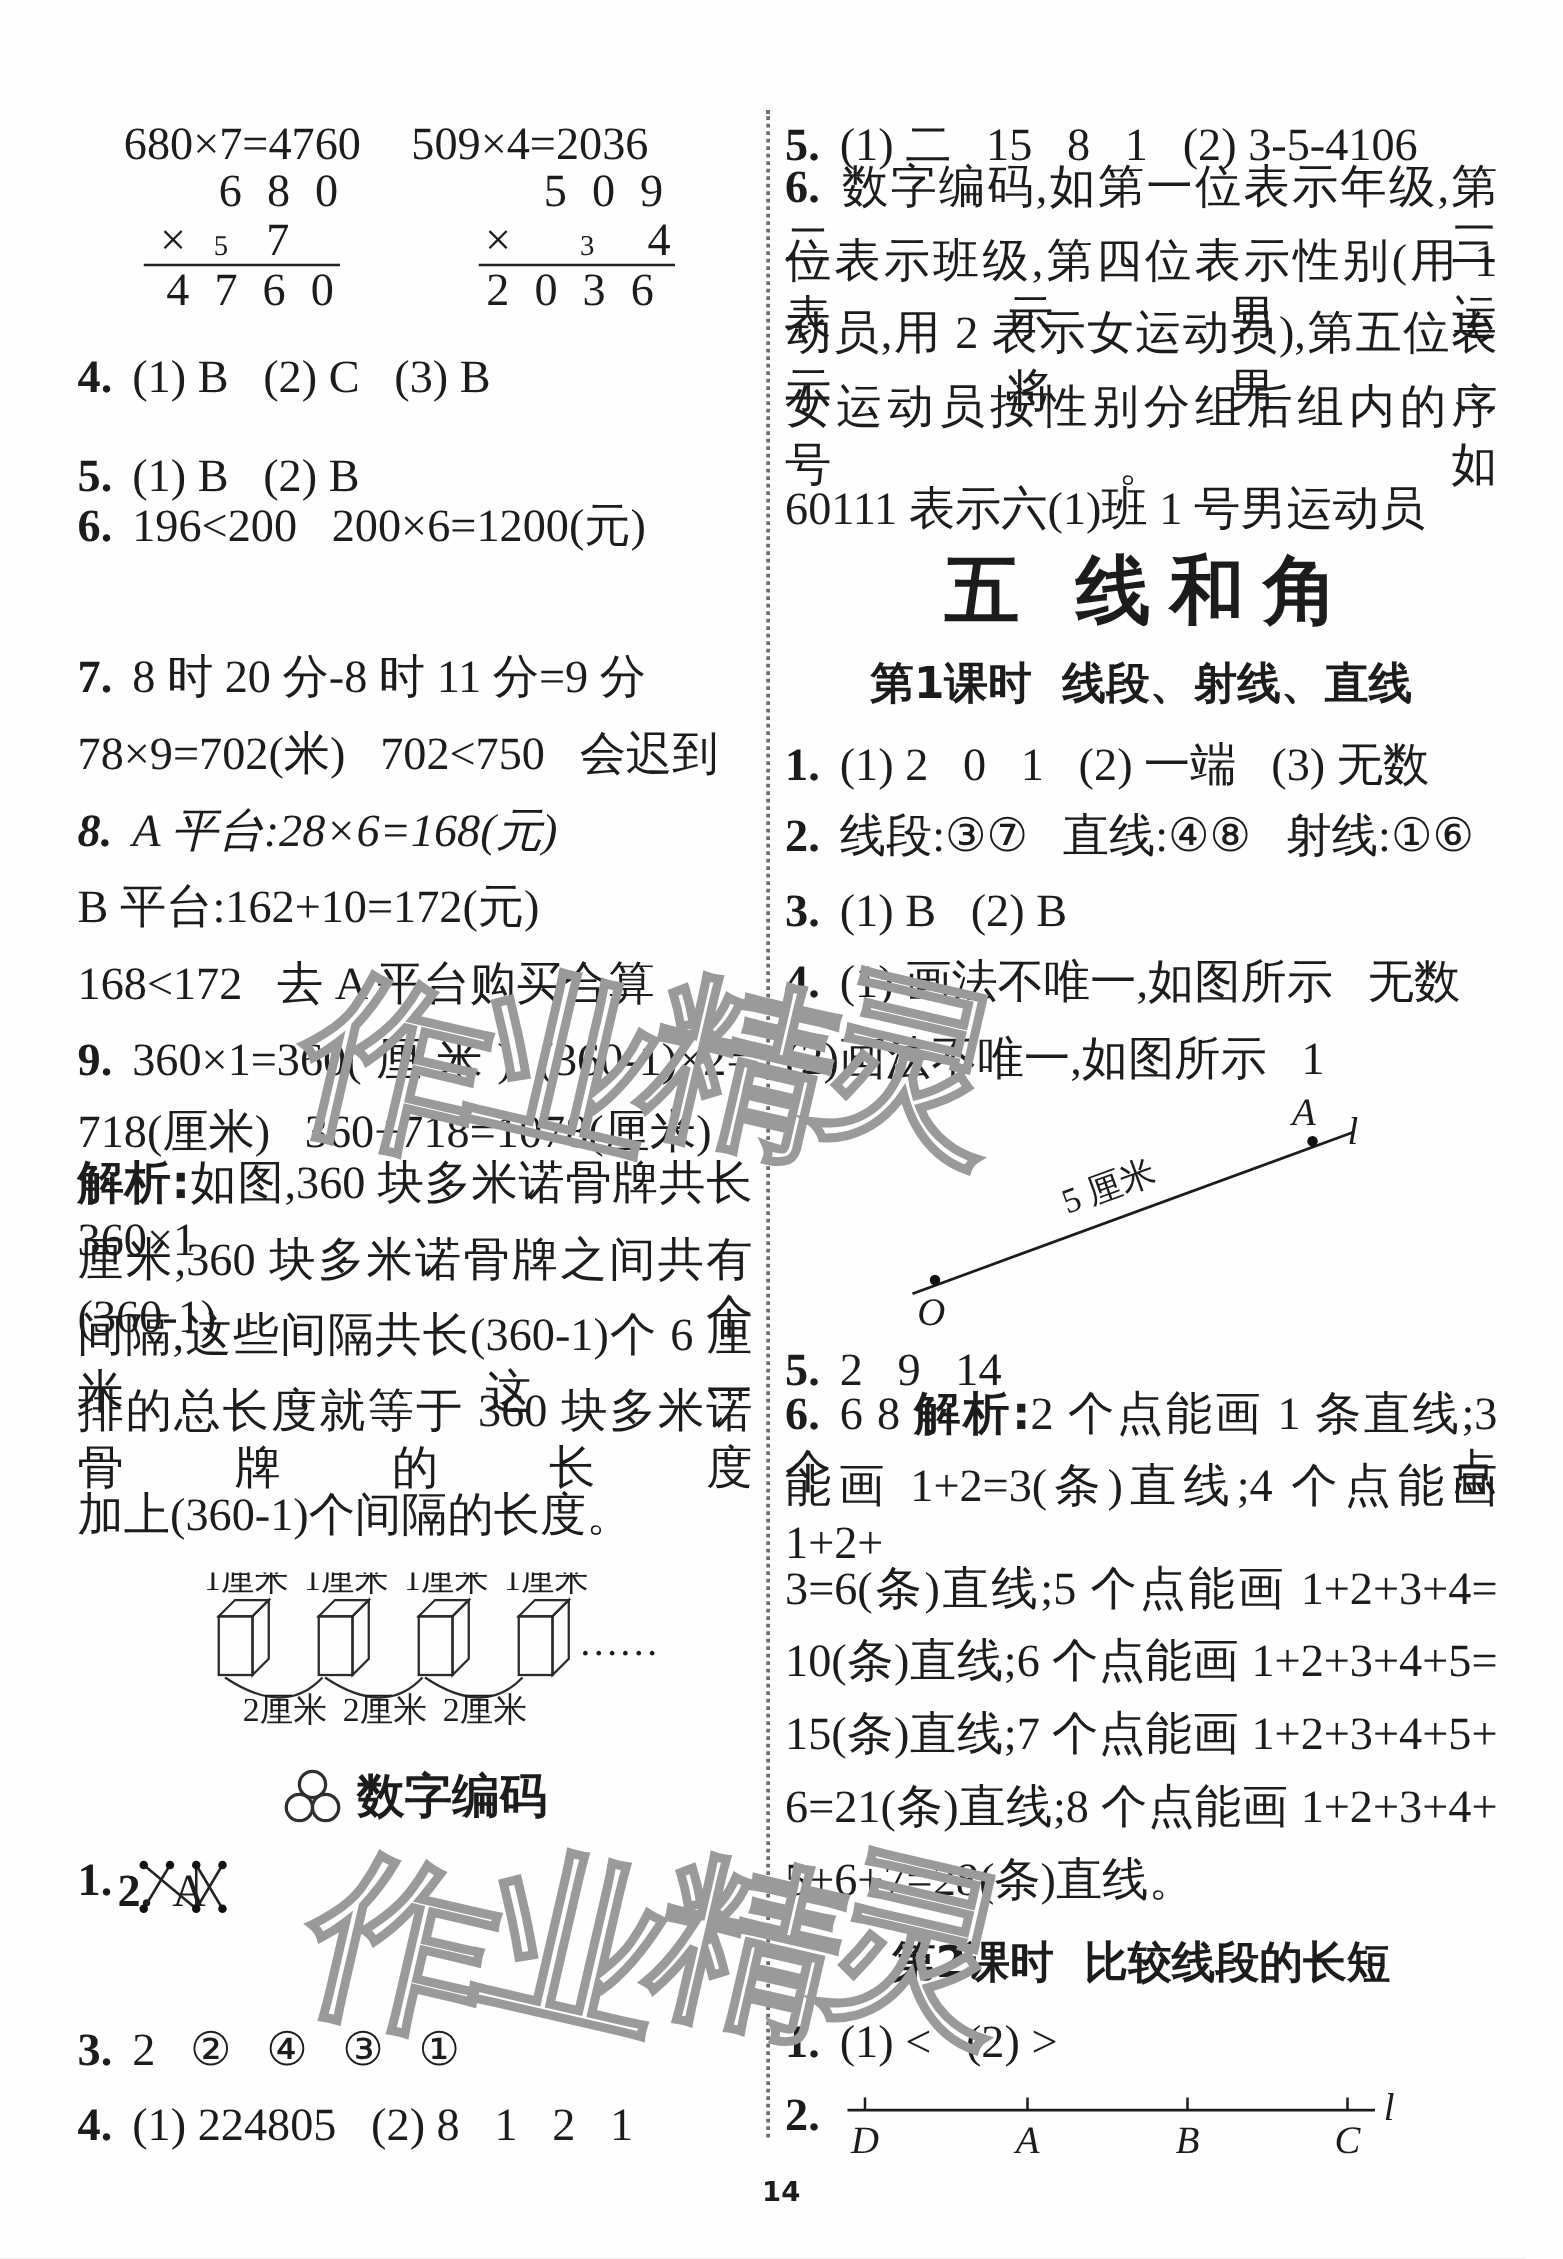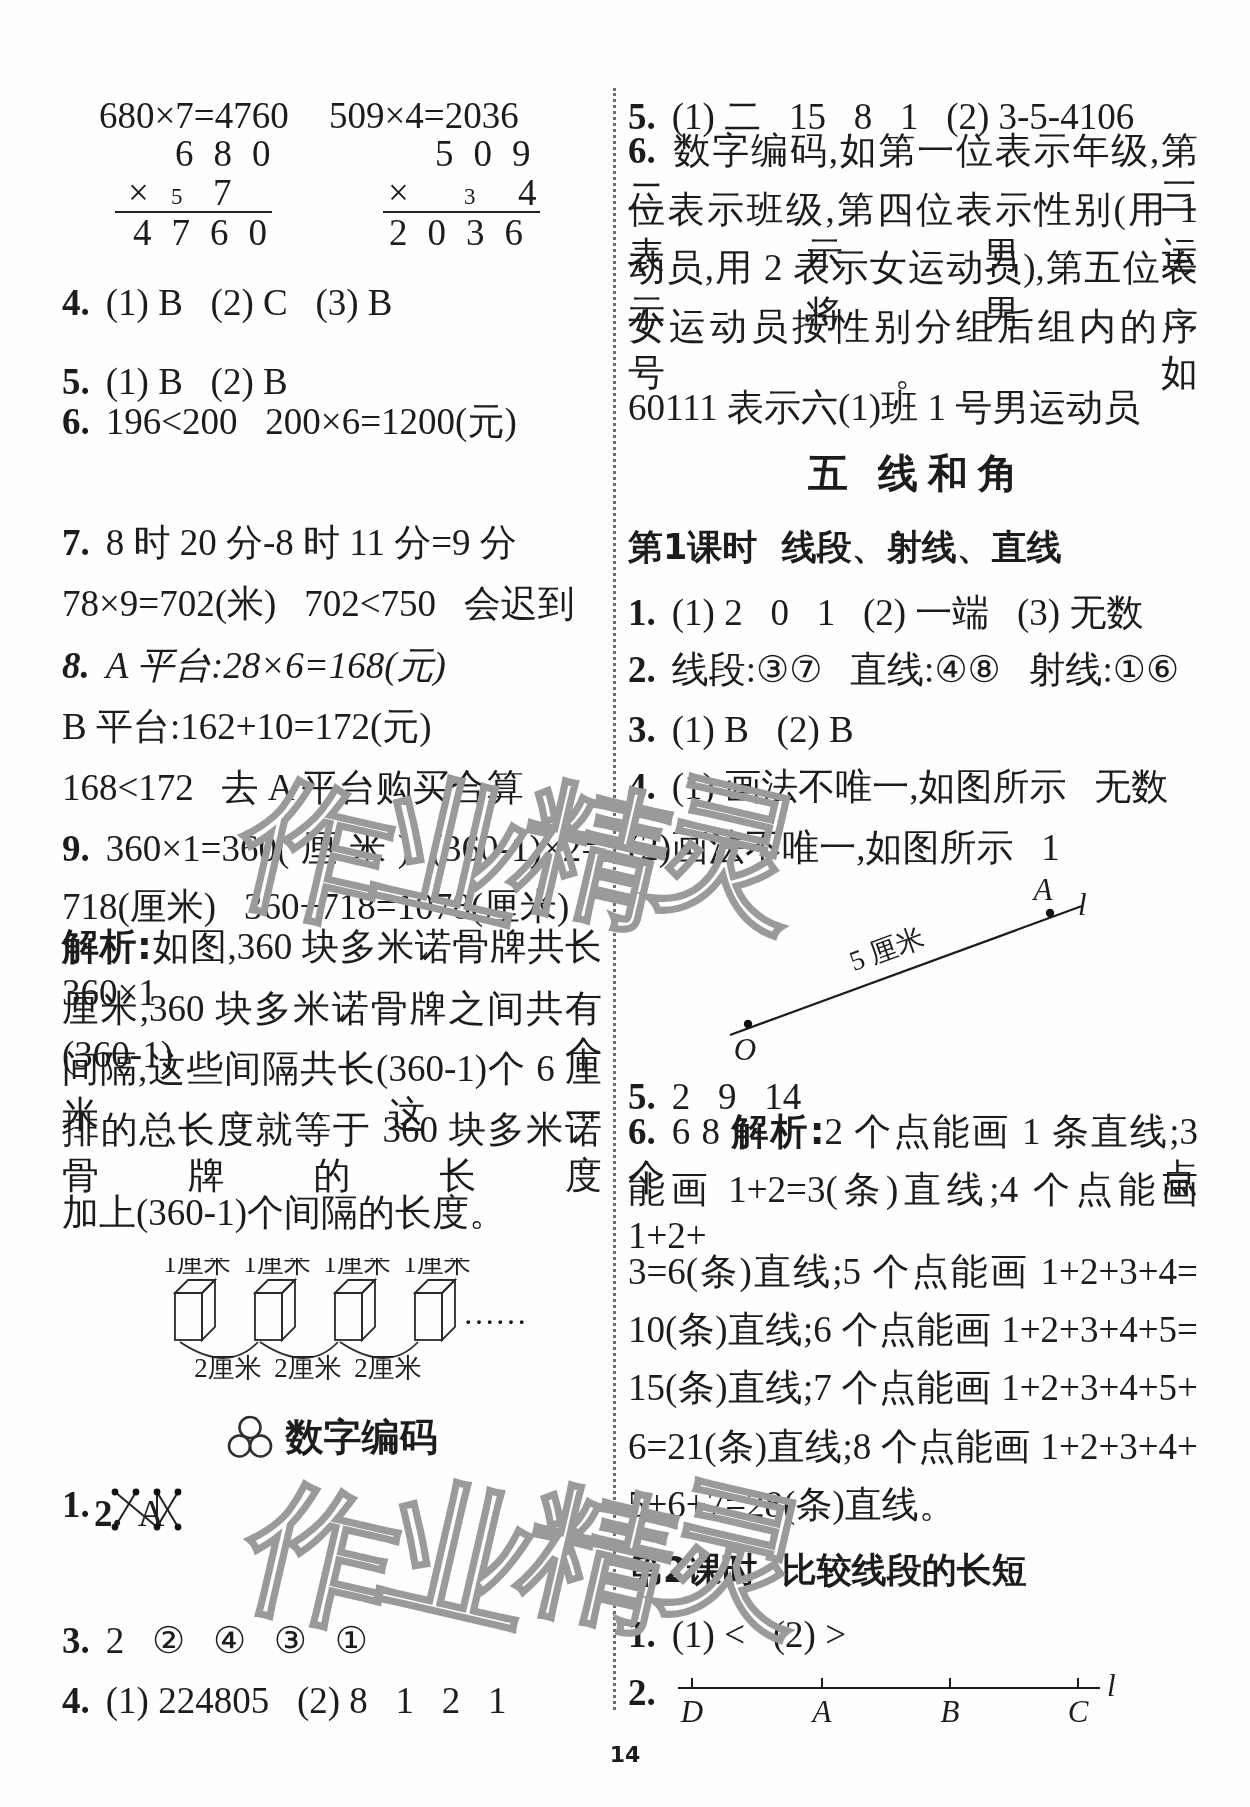--- a/index.html
+++ b/index.html
@@ -27,22 +27,22 @@
   .vm-r3{top:119px;letter-spacing:20px;}
 
   .dots-svg{position:absolute;left:100px;top:1480px;}
   .domino-svg{position:absolute;left:105px;top:1258px;}
   .ray-svg{position:absolute;left:615px;top:878px;}
   .numline-svg{position:absolute;left:670px;top:1672px;}
   svg text{font-family:"Liberation Serif","DejaVu Serif","DejaVu Sans",serif;fill:#1c1c1c;}
   .it{font-style:italic;}
 
   .chapter{position:absolute;top:473px;left:0;right:0;text-align:center;transform:translateY(-50%);
-           font-weight:bold;font-size:40px;white-space:pre;}
-  .lesson{position:absolute;left:0;right:0;text-align:left;transform:translateY(-50%);
+           font-weight:bold;font-size:60px;white-space:pre;}
+  .lesson{position:absolute;left:0;right:0;text-align:center;transform:translateY(-50%);
           font-weight:bold;font-size:35px;font-family:"DejaVu Sans","Liberation Sans",sans-serif;white-space:pre;}
   .l1{top:547px;} .l2{top:1570px;}
   .encode{position:absolute;top:1437px;left:0;right:0;transform:translateY(-50%);
           display:flex;align-items:center;justify-content:center;gap:13px;}
   .enc-title{font-weight:bold;font-size:38px;font-family:"DejaVu Sans","Liberation Sans",sans-serif;}
   .pagenum{position:absolute;top:1742px;left:0;right:0;text-align:center;font-weight:bold;font-size:22px;
            font-family:"DejaVu Sans","Liberation Sans",sans-serif;}
   .wm{position:absolute;color:transparent;-webkit-text-stroke:2.5px #9a9a9a;font-weight:bold;
       font-family:"DejaVu Sans","Liberation Sans",sans-serif;font-size:148px;line-height:1;z-index:6;
       pointer-events:none;white-space:nowrap;}

